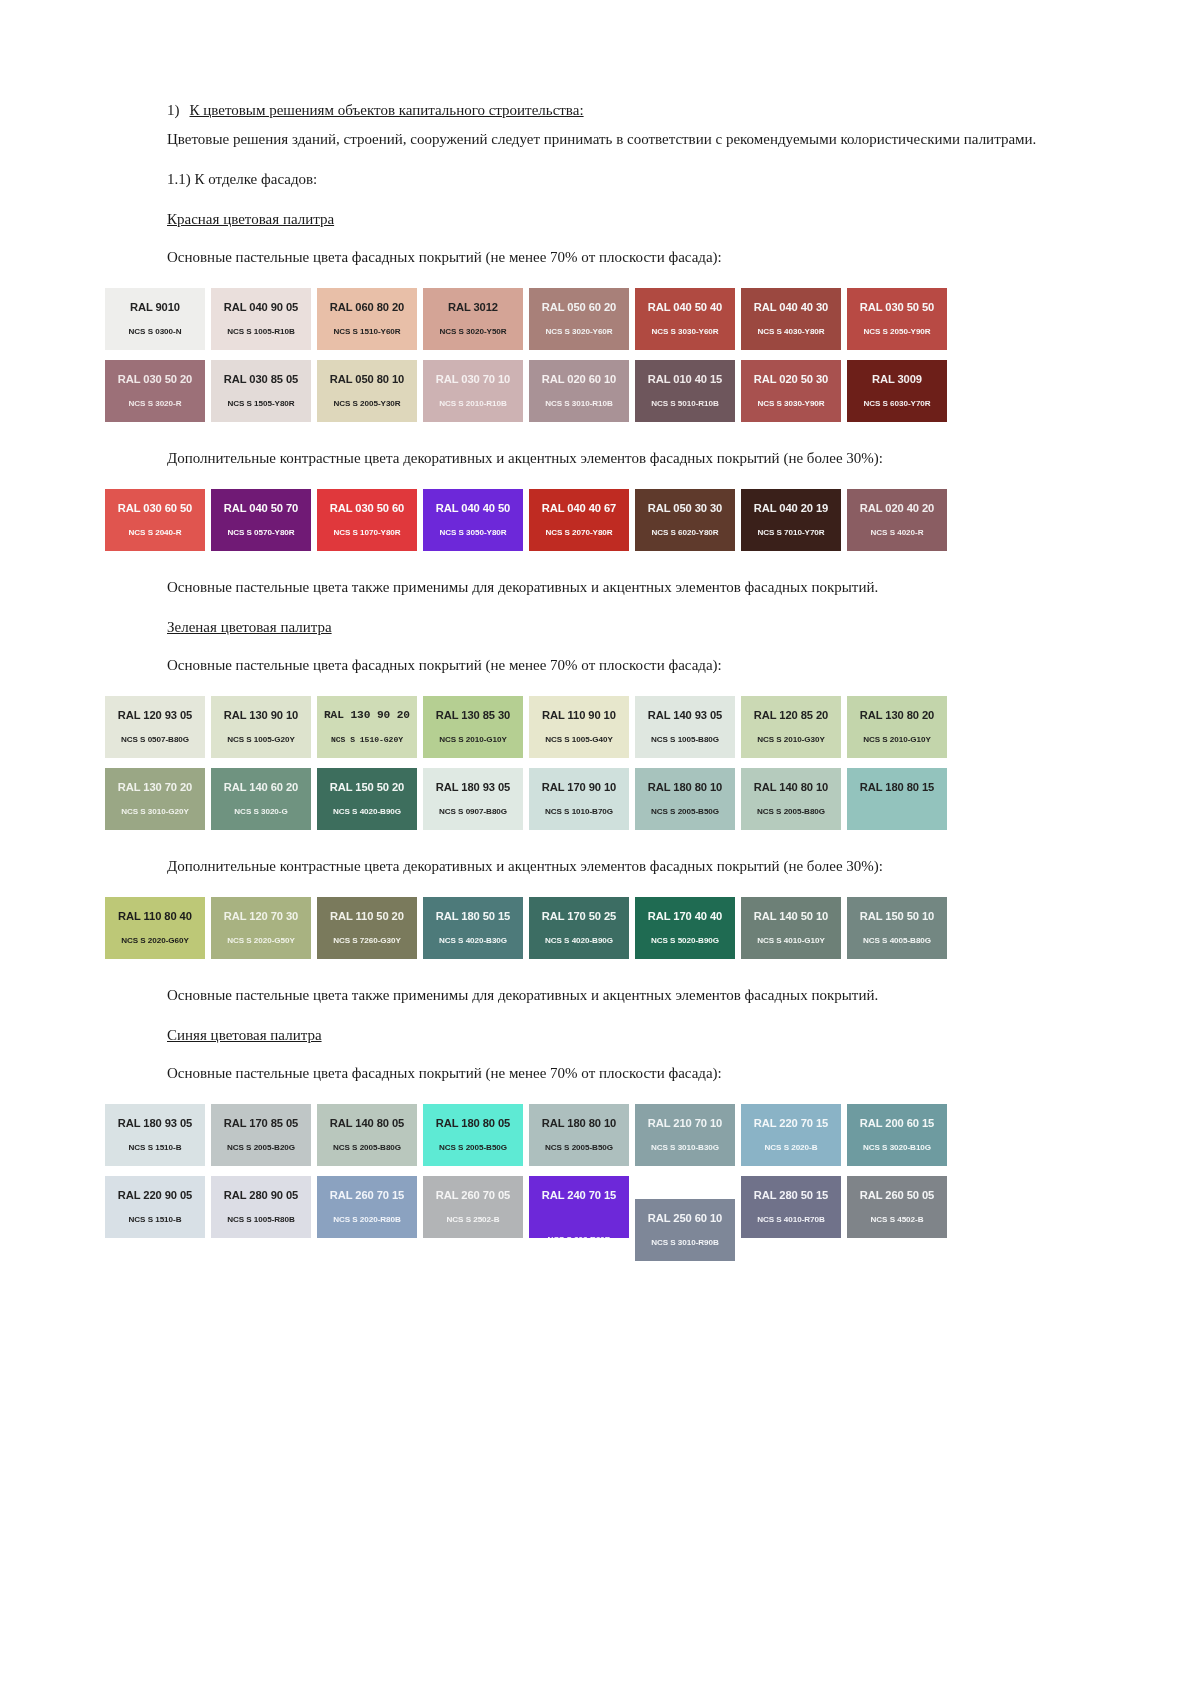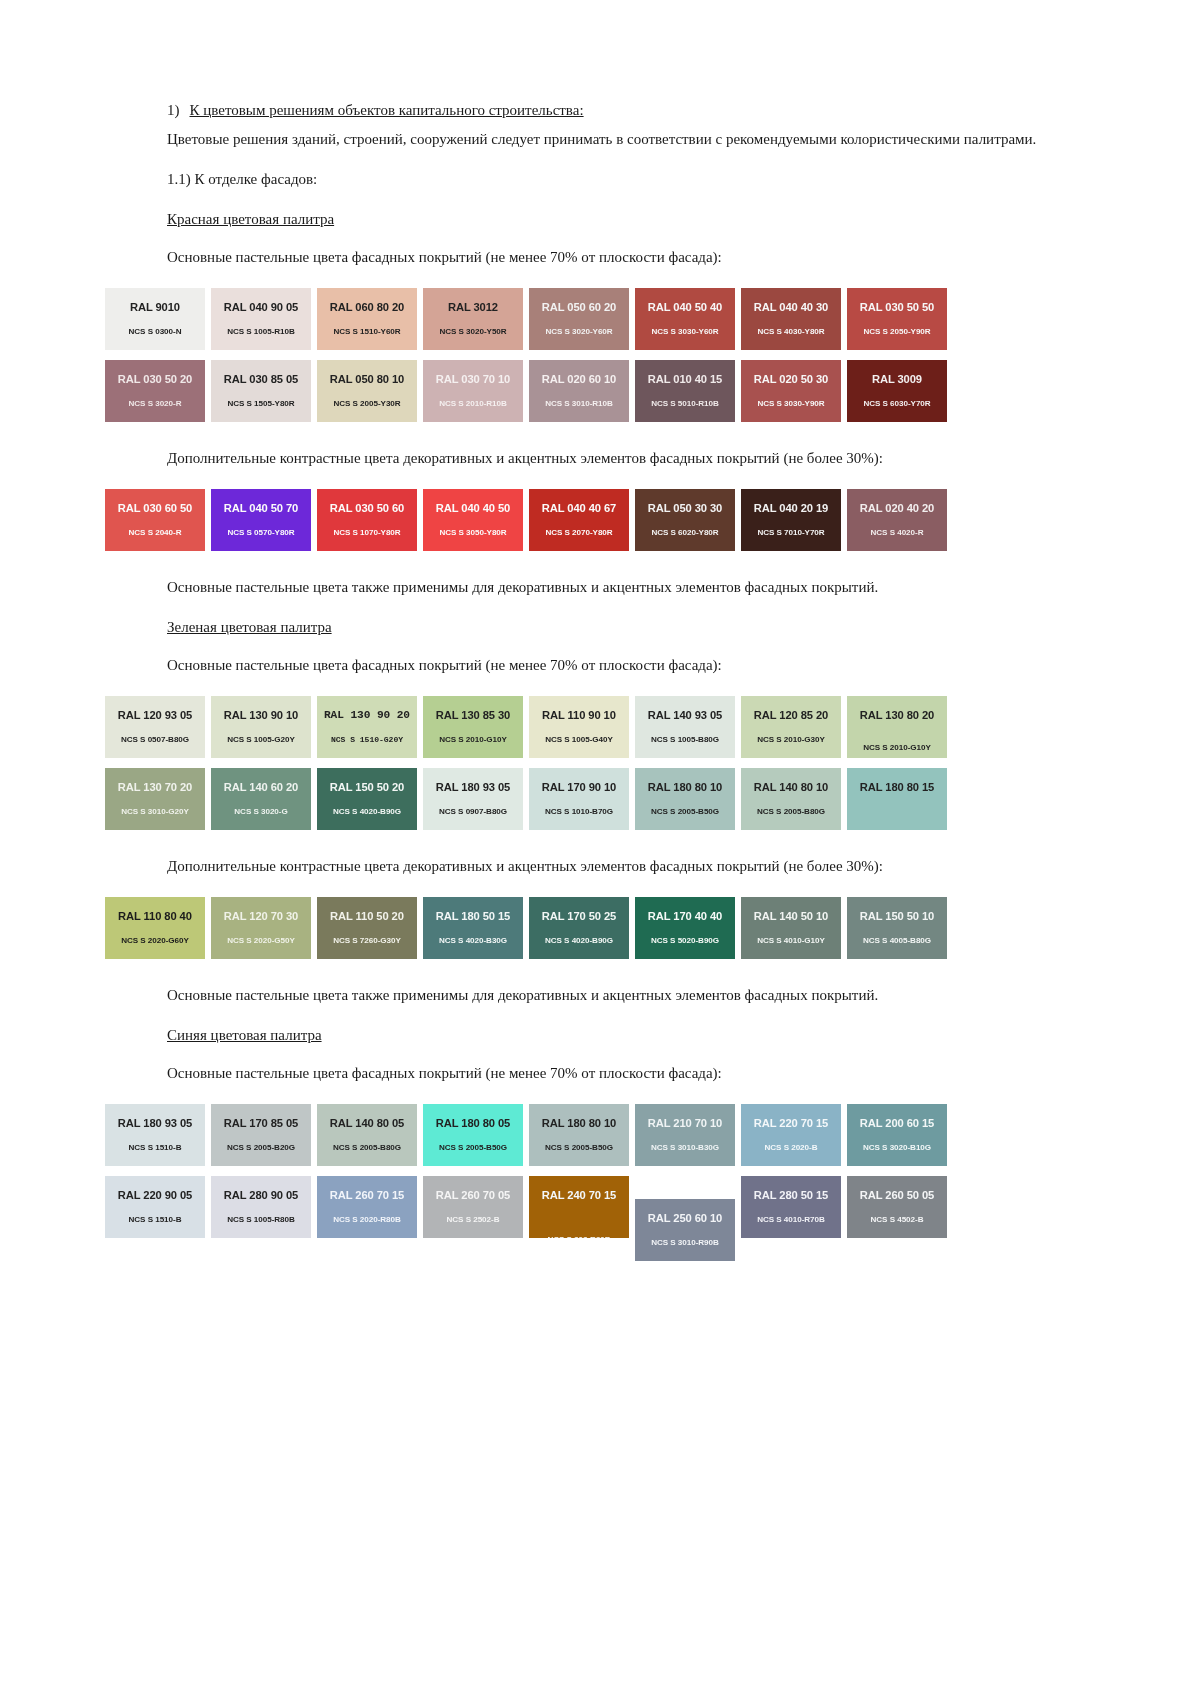--- a/index.html
+++ b/index.html
@@ -193,29 +193,29 @@
 
     <p class="indent">Дополнительные  контрастные  цвета  декоративных  и  акцентных  элементов  фасадных покрытий (не более 30%):</p>
 
     <div class="spacer-md"></div>
 
     <div class="swatch-row">
       <div class="swatch" style="background-color: rgb(224, 85, 79); color: rgb(251, 251, 251);">
           <span class="ral">RAL 030 60 50</span>
           <span class="ncs">NCS S 2040-R</span>
         </div>
-      <div class="swatch" style="background-color: #6d28d9; color: rgb(251, 251, 251);">
+      <div class="swatch" style="background-color: #701a75; color: rgb(251, 251, 251);">
           <span class="ral">RAL 040 50 70</span>
           <span class="ncs">NCS S 0570-Y80R</span>
         </div>
       <div class="swatch" style="background-color: rgb(224, 56, 60); color: rgb(251, 251, 251);">
           <span class="ral">RAL 030 50 60</span>
           <span class="ncs">NCS S 1070-Y80R</span>
         </div>
-      <div class="swatch" style="background-color: #ef4444; color: rgb(251, 251, 251);">
+      <div class="swatch" style="background-color: #6d28d9; color: rgb(251, 251, 251);">
           <span class="ral">RAL 040 40 50</span>
           <span class="ncs">NCS S 3050-Y80R</span>
         </div>
       <div class="swatch" style="background-color: rgb(191, 43, 34); color: rgb(251, 251, 251);">
           <span class="ral">RAL 040 40 67</span>
           <span class="ncs">NCS S 2070-Y80R</span>
         </div>
       <div class="swatch" style="background-color: rgb(95, 58, 44); color: rgb(242, 242, 242);">
           <span class="ral">RAL 050 30 30</span>
           <span class="ncs">NCS S 6020-Y80R</span>
@@ -266,21 +266,21 @@
           <span class="ncs">NCS S 1005-G40Y</span>
         </div>
       <div class="swatch" style="background-color: rgb(223, 231, 224); color: rgb(34, 34, 34);">
           <span class="ral">RAL 140 93 05</span>
           <span class="ncs">NCS S 1005-B80G</span>
         </div>
       <div class="swatch" style="background-color: rgb(203, 217, 180); color: rgb(34, 34, 34);">
           <span class="ral">RAL 120 85 20</span>
           <span class="ncs">NCS S 2010-G30Y</span>
         </div>
-      <div class="swatch" style="background-color: rgb(195, 213, 171); color: rgb(34, 34, 34); gap: 8px;">
+      <div class="swatch" style="background-color: rgb(195, 213, 171); color: rgb(34, 34, 34);">
           <span class="ral">RAL 130 80 20</span>
           <span class="ncs">NCS S 2010-G10Y</span>
         </div>
     </div>
 
     <div class="grid-gap"></div>
 
     <div class="swatch-row">
       <div class="swatch" style="background-color: rgb(154, 167, 133); color: rgb(240, 242, 236);">
           <span class="ral">RAL 130 70 20</span>
@@ -418,21 +418,21 @@
           <span class="ncs">NCS S 1005-R80B</span>
         </div>
       <div class="swatch" style="background-color: rgb(139, 162, 192); color: rgb(242, 245, 250);">
           <span class="ral">RAL 260 70 15</span>
           <span class="ncs">NCS S 2020-R80B</span>
         </div>
       <div class="swatch" style="background-color: rgb(178, 180, 182); color: rgb(245, 245, 245);">
           <span class="ral">RAL 260 70 05</span>
           <span class="ncs">NCS S 2502-B</span>
         </div>
-      <div class="swatch" style="background-color: #a16207; color: rgb(244, 248, 251); gap: 20px;">
+      <div class="swatch" style="background-color: #6d28d9; color: rgb(244, 248, 251); gap: 20px;">
           <span class="ral">RAL 240 70 15</span>
           <span class="ncs">NCS S 202-R90B</span>
         </div>
       <div class="swatch" style="background-color: rgb(126, 135, 152); color: rgb(242, 244, 247); margin-top: 23px;">
           <span class="ral">RAL 250 60 10</span>
           <span class="ncs">NCS S 3010-R90B</span>
         </div>
       <div class="swatch" style="background-color: rgb(112, 114, 138); color: rgb(242, 242, 247);">
           <span class="ral">RAL 280 50 15</span>
           <span class="ncs">NCS S 4010-R70B</span>

